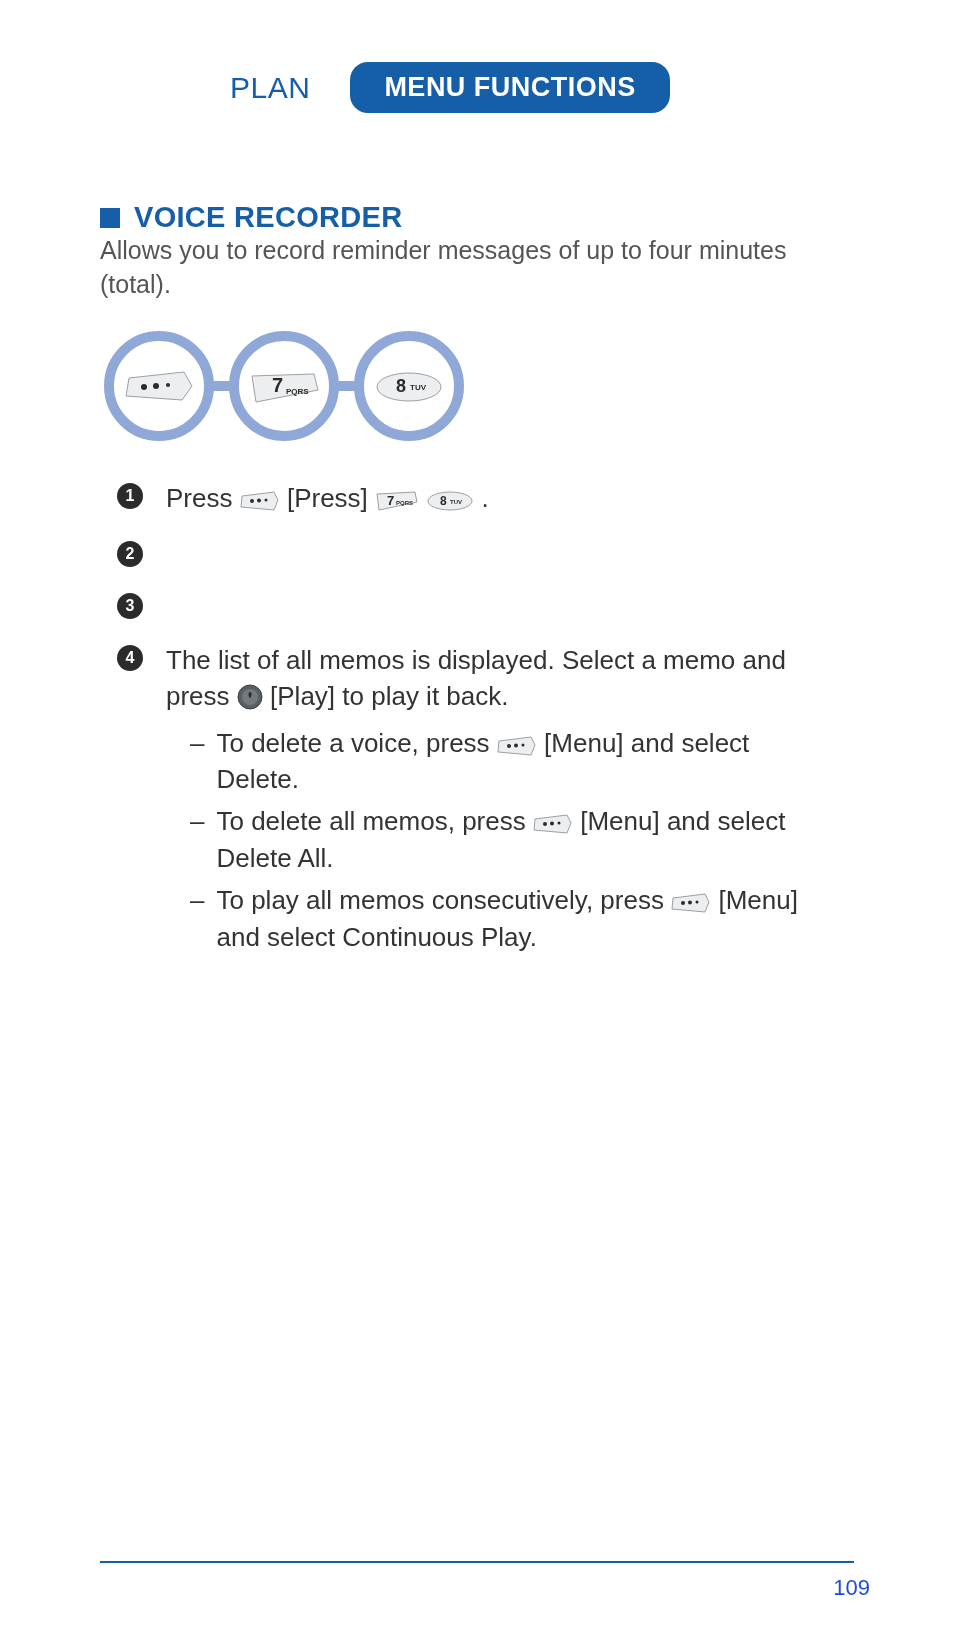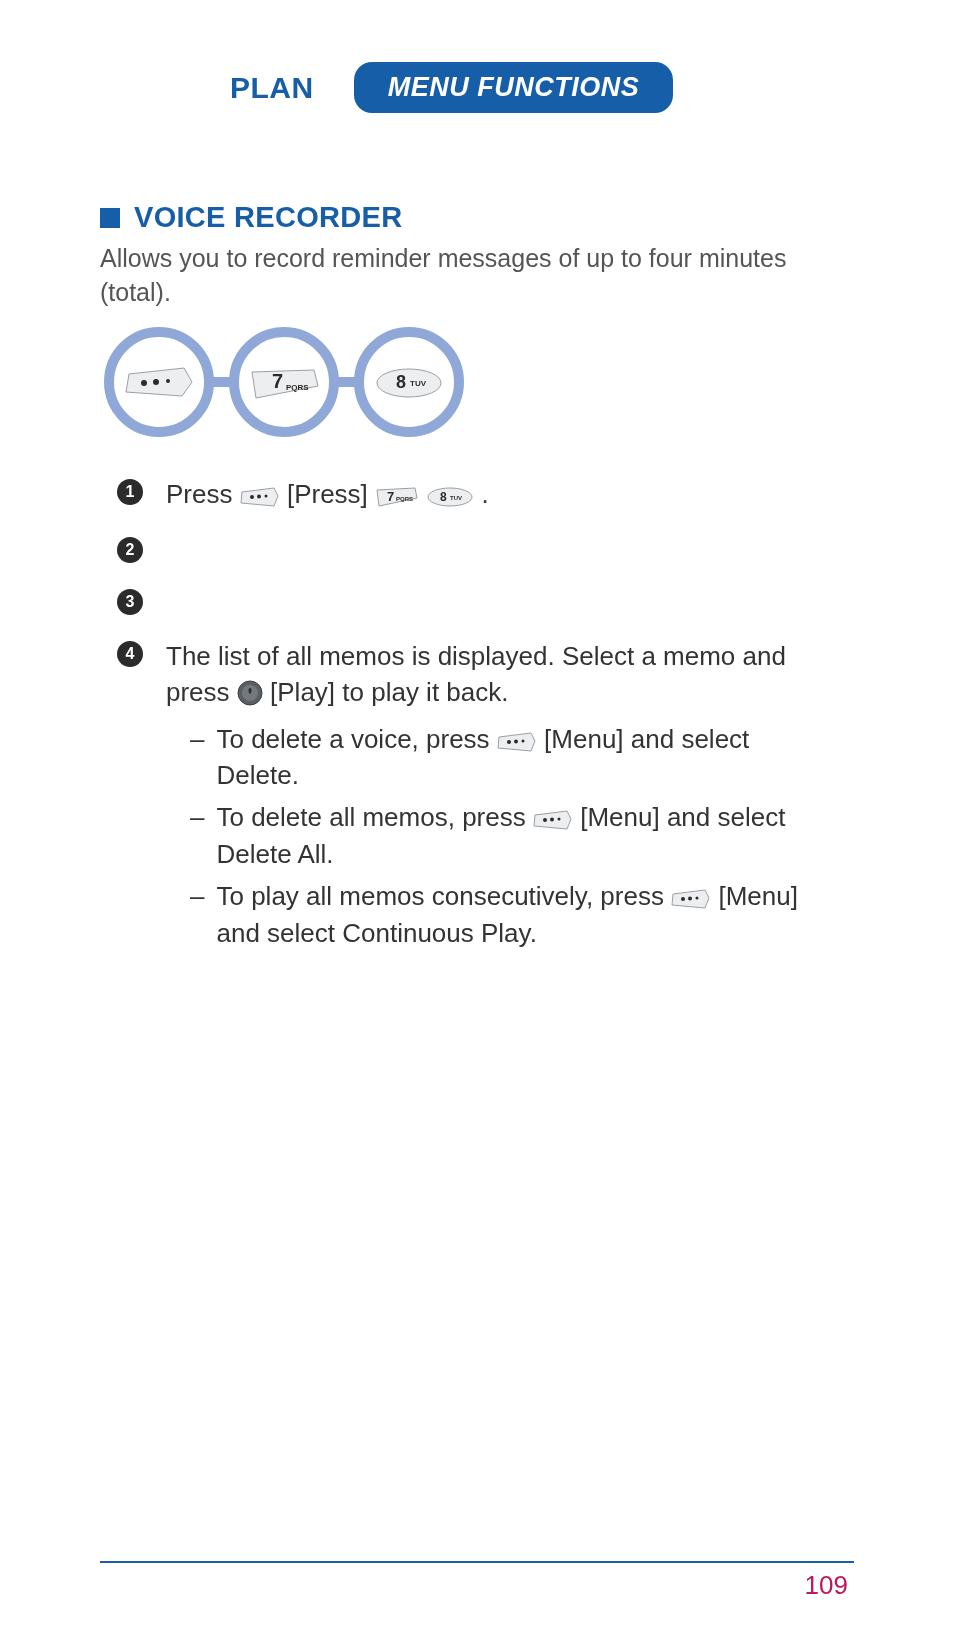--- a/index.html
+++ b/index.html
@@ -12,63 +12,61 @@
     color: #333;
   }
   .header-row {
     display: flex;
     align-items: center;
     gap: 40px;
     padding-top: 62px;
     padding-left: 230px;
   }
   .header-plan {
-    font-weight: 700;
+    font-weight: 400;
     color: #175ea8;
     font-size: 30px;
     letter-spacing: 0.5px;
   }
   .header-tab {
     background: #175ea8;
     color: #fff;
     font-weight: 700;
     font-size: 27px;
     padding: 10px 34px;
     border-radius: 18px;
     letter-spacing: 0.5px;
-    font-style: italic;
   }
 
   .content {
     padding: 88px 100px 0 100px;
   }
 
   .section-heading {
     display: flex;
     align-items: center;
     gap: 14px;
-    margin-bottom: 8px;
   }
   .section-heading .square {
     width: 20px;
     height: 20px;
     background: #175ea8;
     display: inline-block;
   }
   .section-heading .title {
     font-weight: 700;
     color: #175ea8;
     font-size: 29px;
     letter-spacing: 0.3px;
   }
   .section-intro {
     font-size: 25px;
     color: #555;
     line-height: 1.35;
-    margin-bottom: 12px;
+    margin-bottom: 24px;
   }
 
   
   .keychain {
     display: flex;
     align-items: center;
     margin-bottom: 34px;
     margin-left: 4px;
   }
   .keychain svg { display: block; }
@@ -123,24 +121,24 @@
   .footer-rule {
     position: absolute;
     left: 100px;
     right: 100px;
     bottom: 84px;
     height: 2px;
     background: #175ea8;
   }
   .page-number {
     position: absolute;
-    right: 106px;
+    right: 84px;
     bottom: 46px;
-    font-size: 26px;
-    color: #be185d;
+    font-size: 22px;
+    color: #1d4ed8;
   }
 </style>
 </head>
 <body>
 
 <div class="header-row">
   <div class="header-plan">PLAN</div>
   <div class="header-tab">MENU FUNCTIONS</div>
 </div>
 

